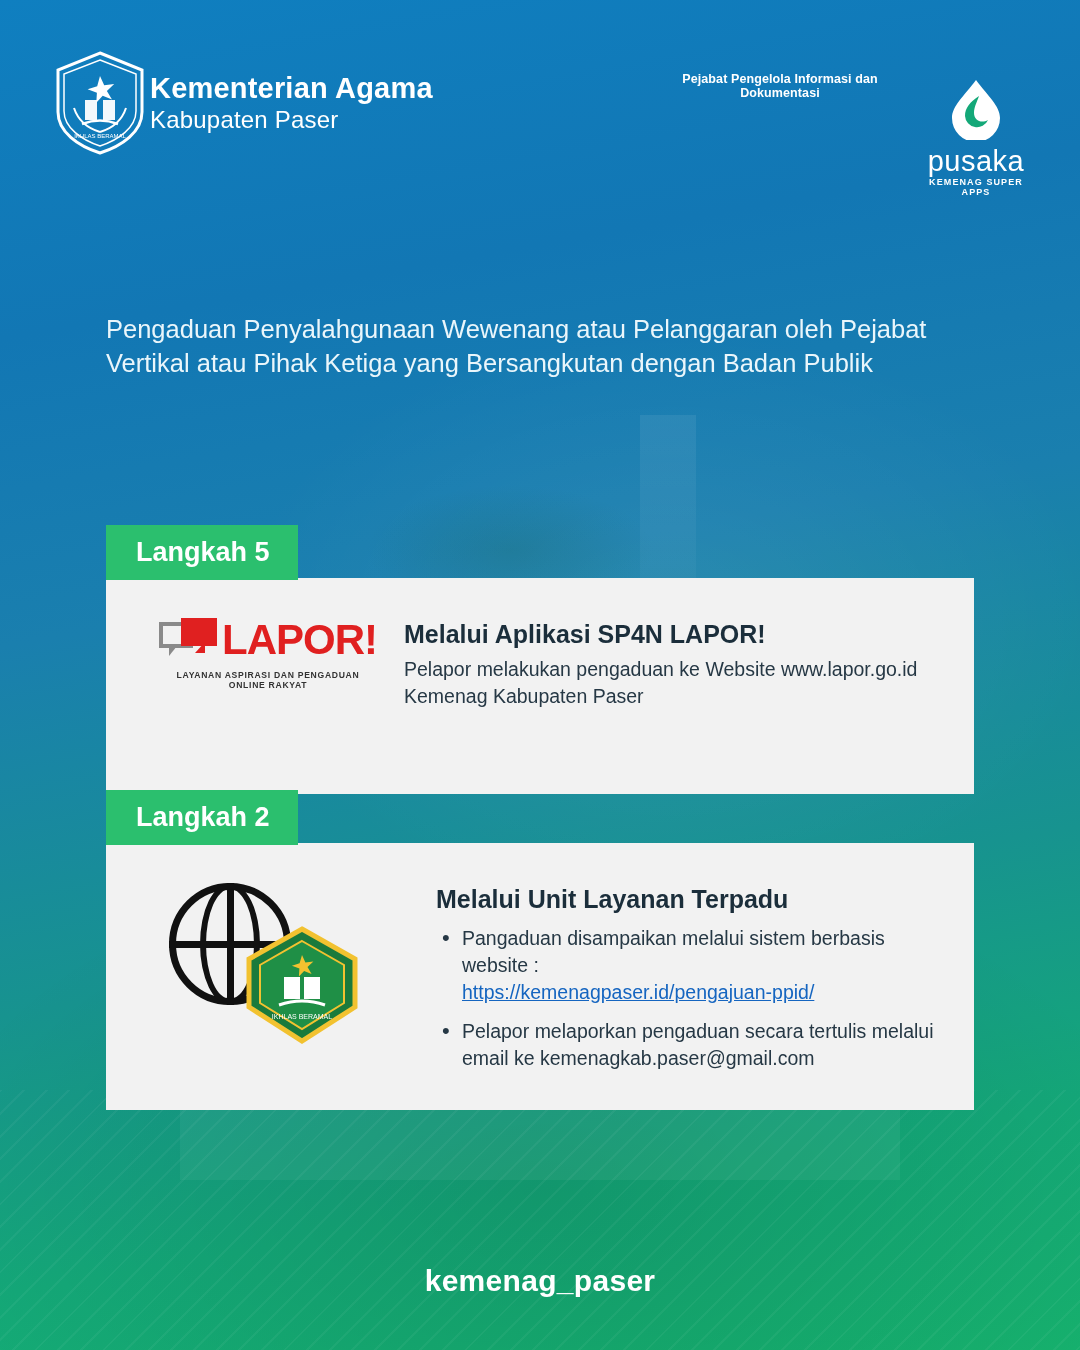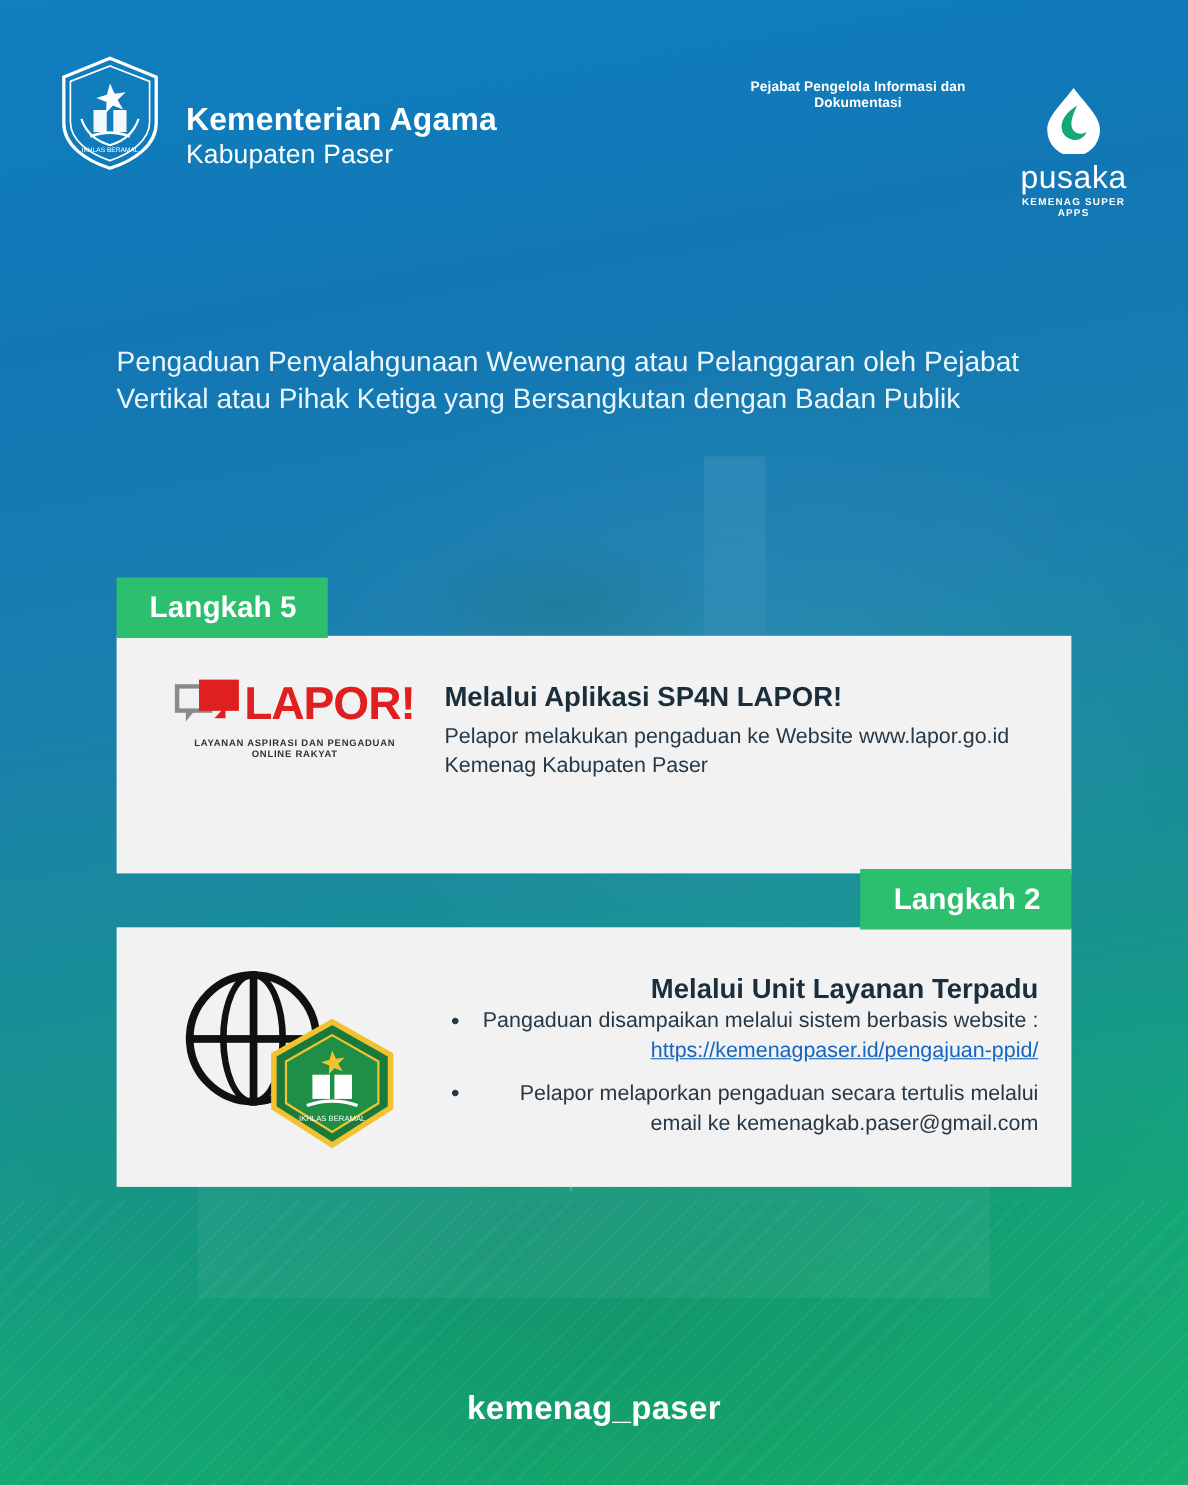--- a/index.html
+++ b/index.html
@@ -54,21 +54,21 @@
     background: linear-gradient(to bottom, rgba(255,255,255,0.07), rgba(255,255,255,0.02));
     pointer-events: none;
   }
 
   
   .header {
     position: absolute; top: 44px; left: 0; width: 1080px; height: 120px;
   }
   .kemenag-lock {
     position: absolute; left: 52px; top: 6px;
-    display: flex; align-items: flex-end; gap: 21px;
+    display: flex; align-items: center; gap: 2px;
   }
   .kemenag-logo { width: 96px; height: 106px; }
   .kemenag-text { color: #ffffff; }
   .kemenag-text .l1 { font-size: 29px; font-weight: 800; letter-spacing: .2px; line-height: 34px; }
   .kemenag-text .l2 { font-size: 24px; font-weight: 500; letter-spacing: .2px; line-height: 30px; }
 
   .ppid { position: absolute; left: 665px; top: 26px; text-align: center; width: 230px; }
   .ppid .mark { color: #fff; font-size: 52px; font-weight: 800; letter-spacing: 9px; line-height: 56px; }
   .ppid .sub { color: #fff; font-size: 12.5px; font-weight: 600; letter-spacing: .1px; margin-top: 2px; }
 
@@ -78,45 +78,45 @@
   .pusaka .tag { color: #fff; font-size: 9px; font-weight: 700; letter-spacing: 1.1px; margin-top: 1px; }
 
   
   .title-block { position: absolute; left: 106px; top: 292px; width: 880px; }
   .title { color: #ffffff; font-size: 72px; font-weight: 800; letter-spacing: -1px; line-height: 80px; }
   .subtitle { color: #eaf6fb; font-size: 25.5px; font-weight: 500; line-height: 34px; margin-top: 20px; }
 
   
   .step { position: absolute; left: 106px; width: 868px; }
   .step-1 { top: 525px; }
-  .step-2 { top: 790px; text-align: right; }
+  .step-2 { top: 790px; }
 
   .badge {
     position: relative; z-index: 2;
     display: inline-block;
     background: #2bbf6e;
     color: #ffffff;
     font-size: 27px; font-weight: 800;
     padding: 12px 28px 13px 30px;
     line-height: 30px;
   }
   .card {
     position: relative; margin-top: -2px;
     background: #f2f2f2;
     display: flex; align-items: flex-start;
     padding: 26px 30px 26px 26px;
     min-height: 210px;
   }
   .card-1 { min-height: 216px; }
-  .card-2 { min-height: 212px; }
+  .card-2 { min-height: 212px; gap: 32px; }
   .card-media { width: 272px; flex: 0 0 272px; display: flex; align-items: center; justify-content: center; padding-top: 14px; }
   .card-body { flex: 1; padding-top: 14px; }
   .card-title { color: #1b2e3b; font-size: 25px; font-weight: 800; line-height: 32px; }
   .card-text { color: #263845; font-size: 19.5px; line-height: 27px; margin-top: 6px; }
-  ul.card-list { list-style: none; }
+  ul.card-list { list-style: none; margin-top: 10px; }
   ul.card-list li { position: relative; padding-left: 26px; color: #263845; font-size: 19.5px; line-height: 27px; margin-bottom: 12px; }
   ul.card-list li::before { content: "\2022"; position: absolute; left: 6px; top: -1px; font-size: 22px; color: #263845; }
   a.link { color: #1565c0; text-decoration: underline; }
 
   
   .lapor { width: 218px; text-align: center; }
   .lapor-row { display: flex; align-items: center; justify-content: center; gap: 4px; }
   .lapor-word { color: #e02020; font-size: 42px; font-weight: 800; letter-spacing: -1px; line-height: 42px; }
   .lapor-tag { color: #333; font-size: 8.6px; letter-spacing: .7px; margin-top: 8px; font-weight: 600; }
   .lapor-bubbles { position: relative; width: 62px; height: 44px; }

